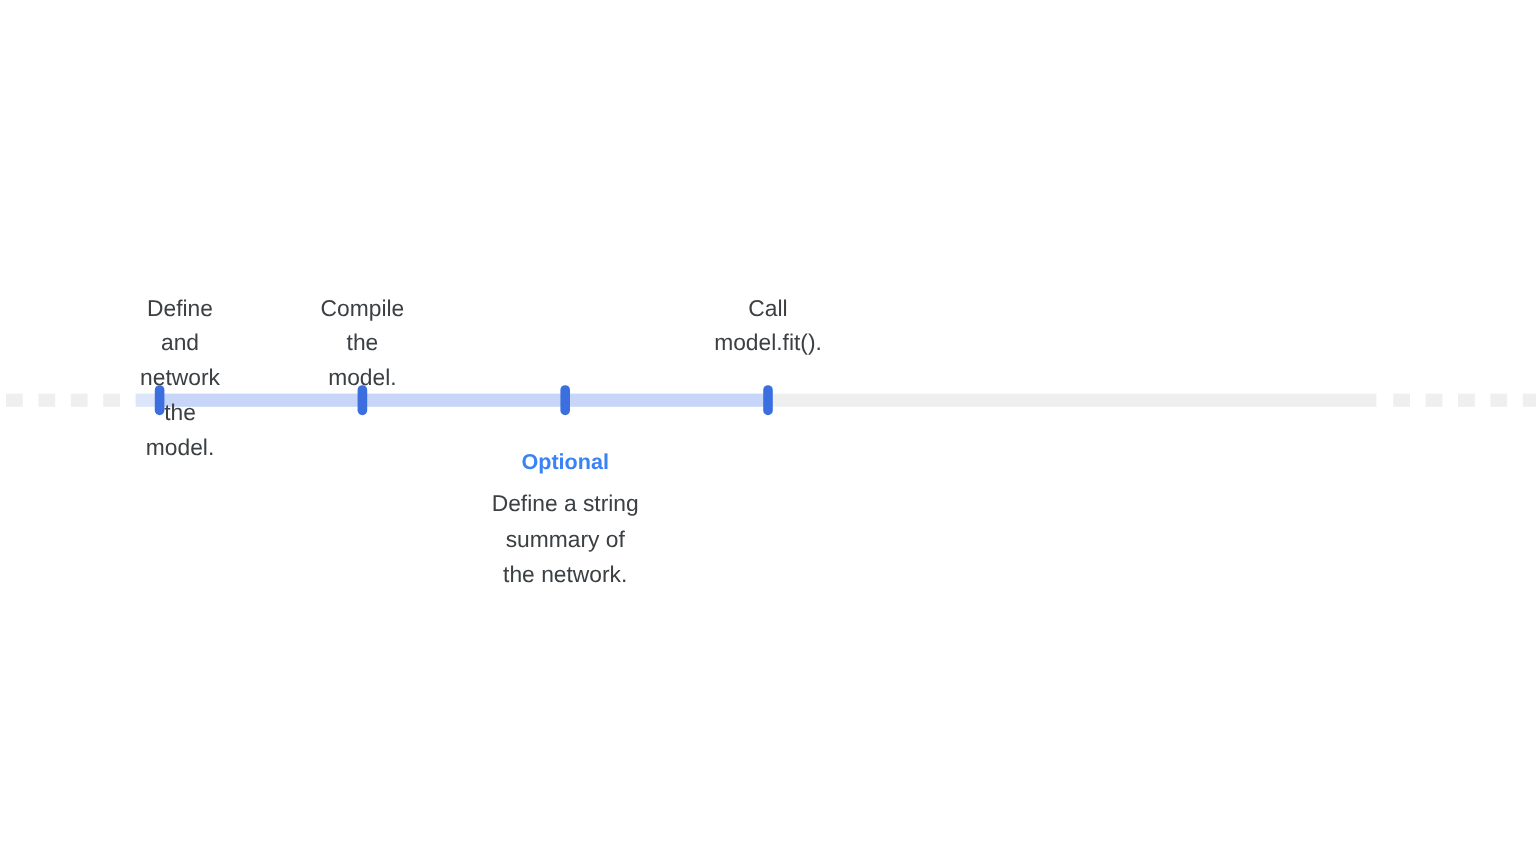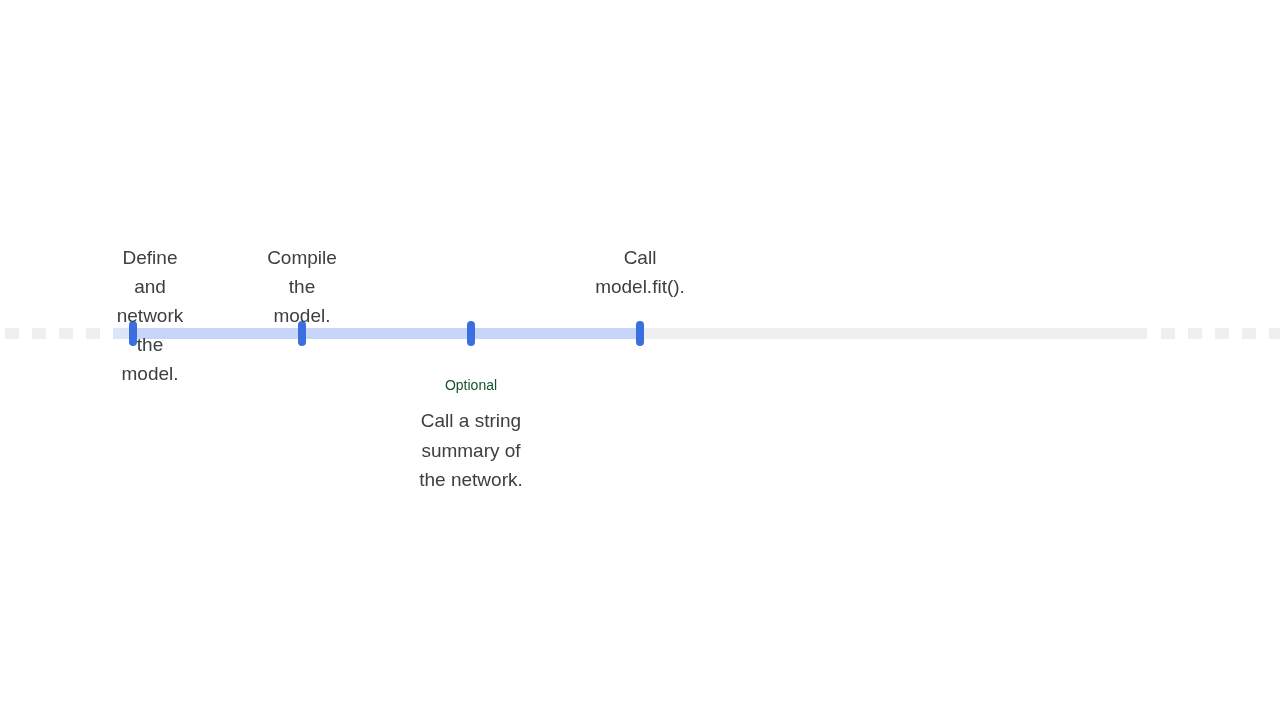--- a/index.html
+++ b/index.html
@@ -101,24 +101,24 @@
 
   .optional-block {
     position: absolute;
     left: 471px;
     top: 372px;
     width: 220px;
     margin-left: -110px;
     text-align: center;
   }
   .optional-title {
-    color: #14532d;
-    font-size: 14px;
+    color: #3b82f6;
+    font-size: 18px;
     line-height: 26px;
-    font-weight: normal;
+    font-weight: bold;
   }
   .optional-text {
     margin-top: 8px;
     color: #3c4043;
     font-size: 19px;
     line-height: 29.5px;
     white-space: pre-line;
   }
 </style>
 </head>
@@ -160,18 +160,18 @@
     <div class="step-label">Compile the
 model.</div>
   </div>
   <div class="label-above-wrap" style="left:640px">
     <div class="step-label">Call
 model.fit().</div>
   </div>
 
   <div class="optional-block">
     <div class="optional-title">Optional</div>
-    <div class="optional-text">Call a string
+    <div class="optional-text">Define a string
 summary of
 the network.</div>
   </div>
 
 </div>
 
 </body></html>

